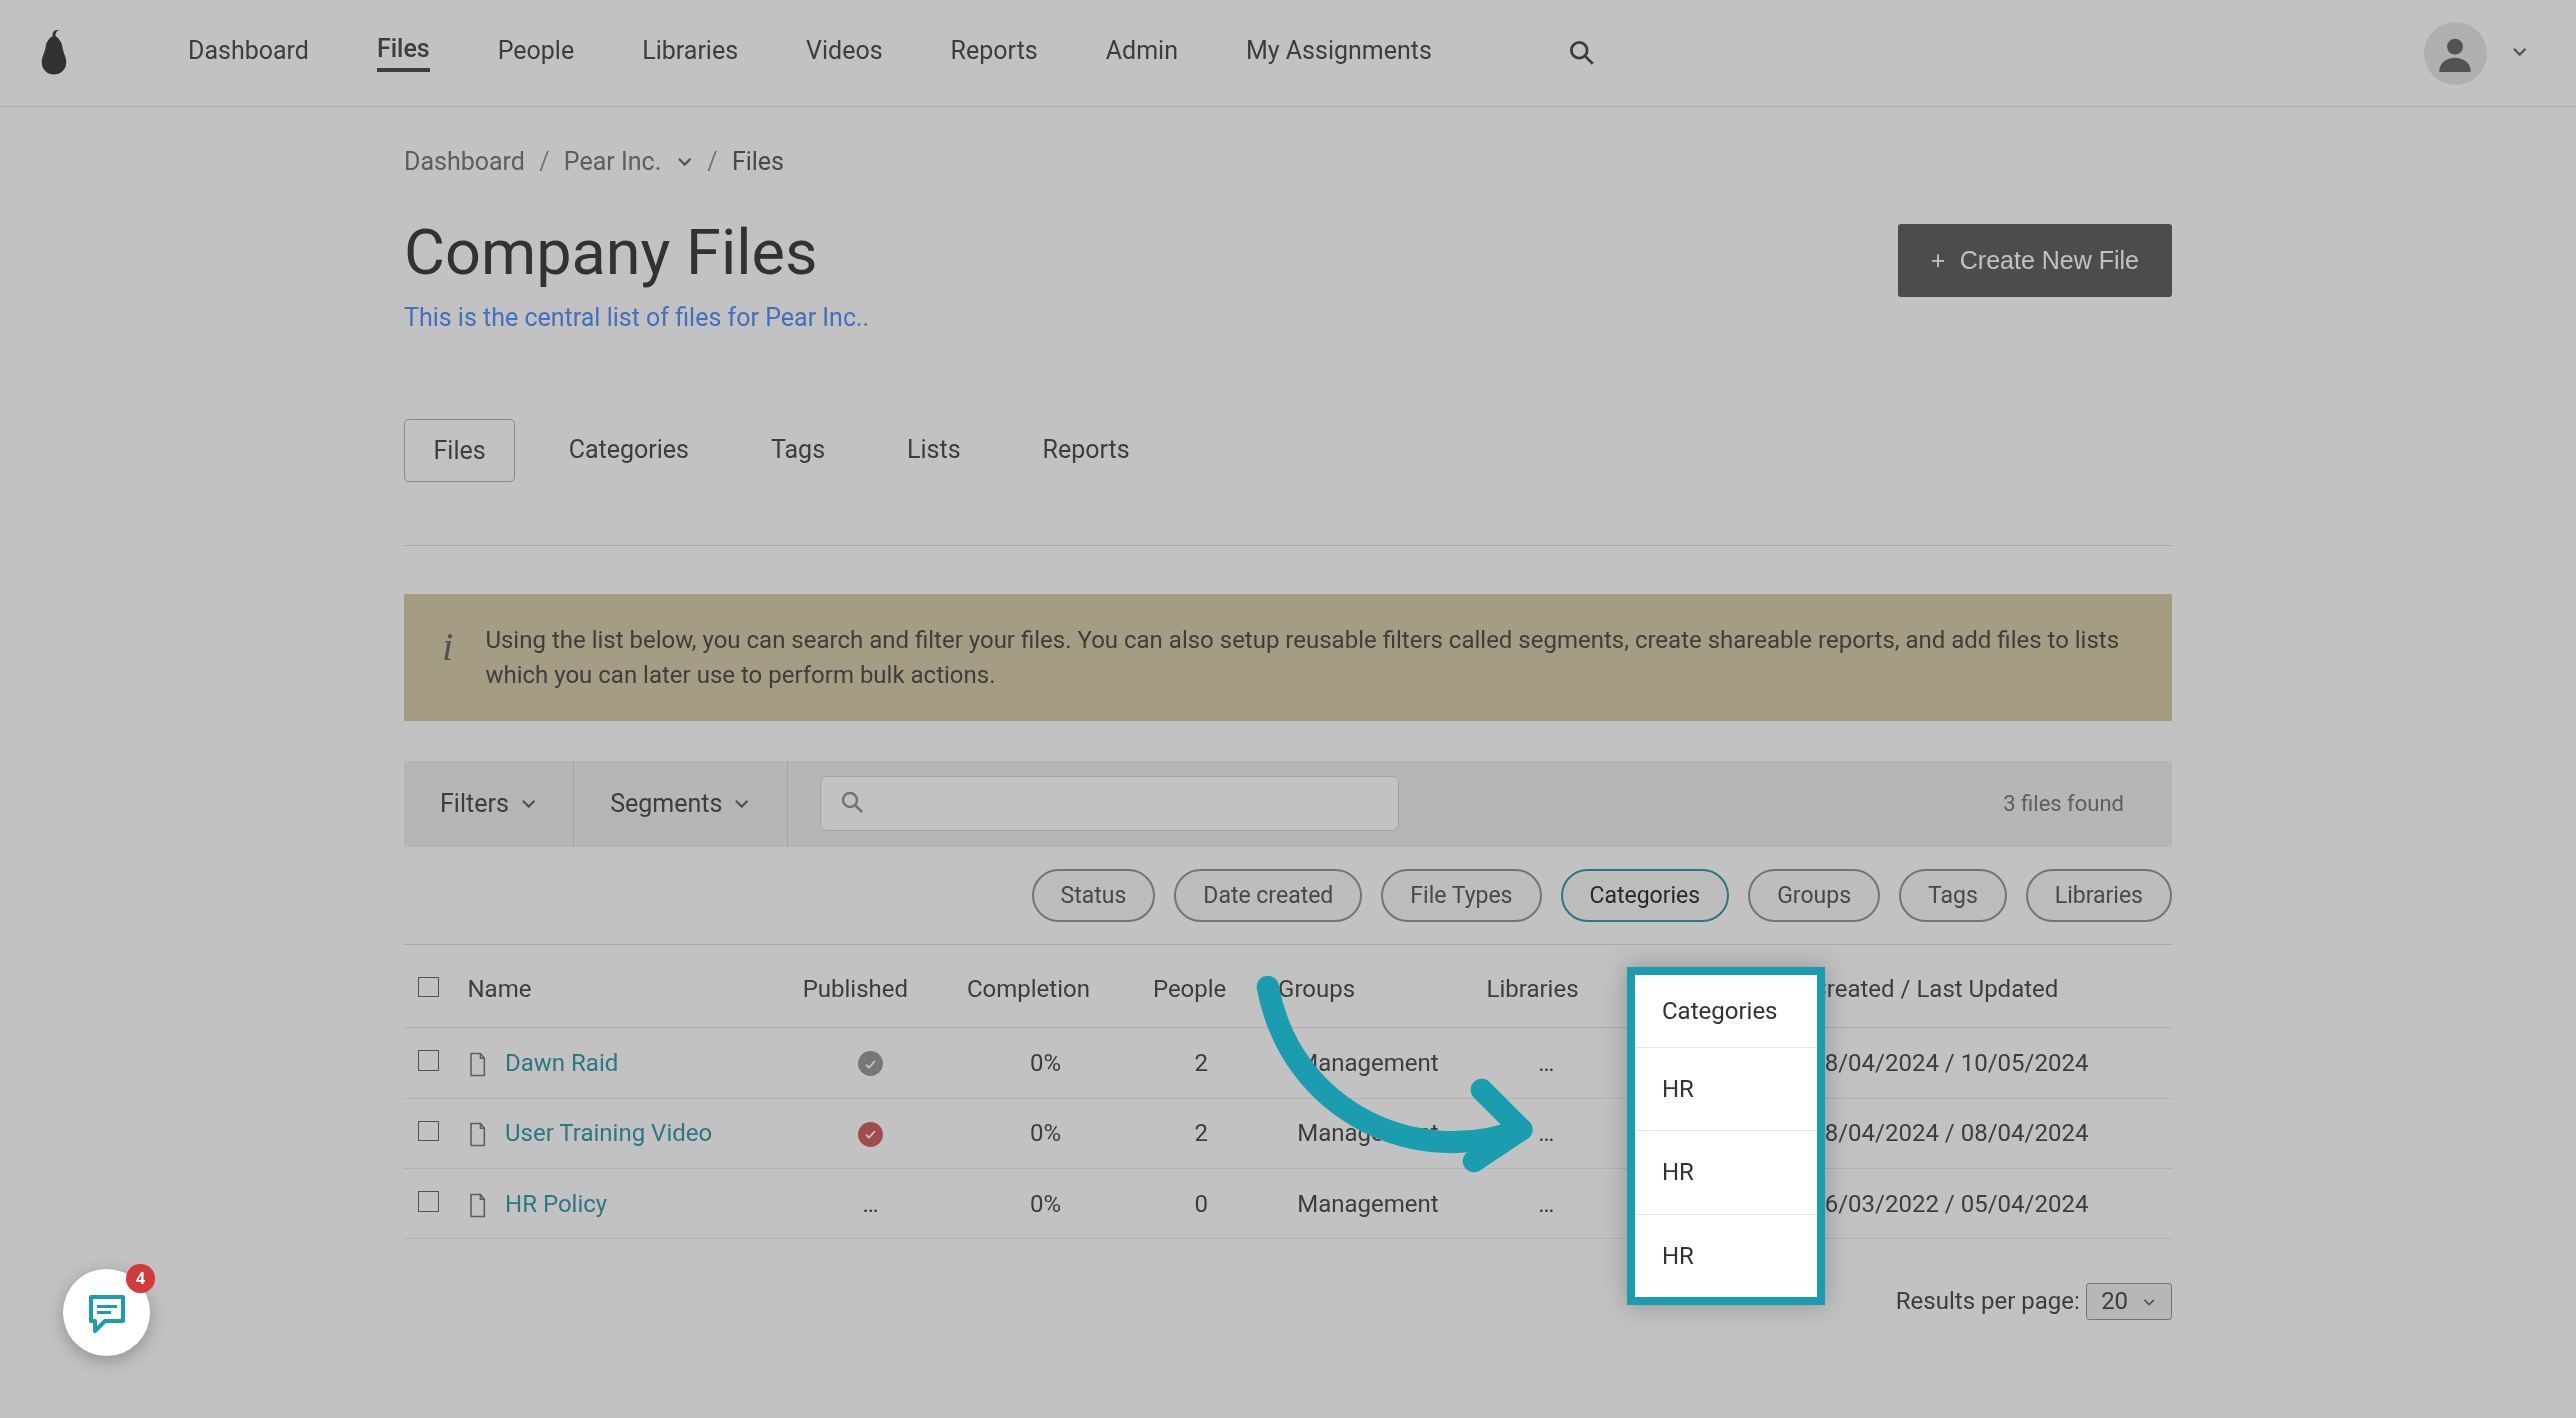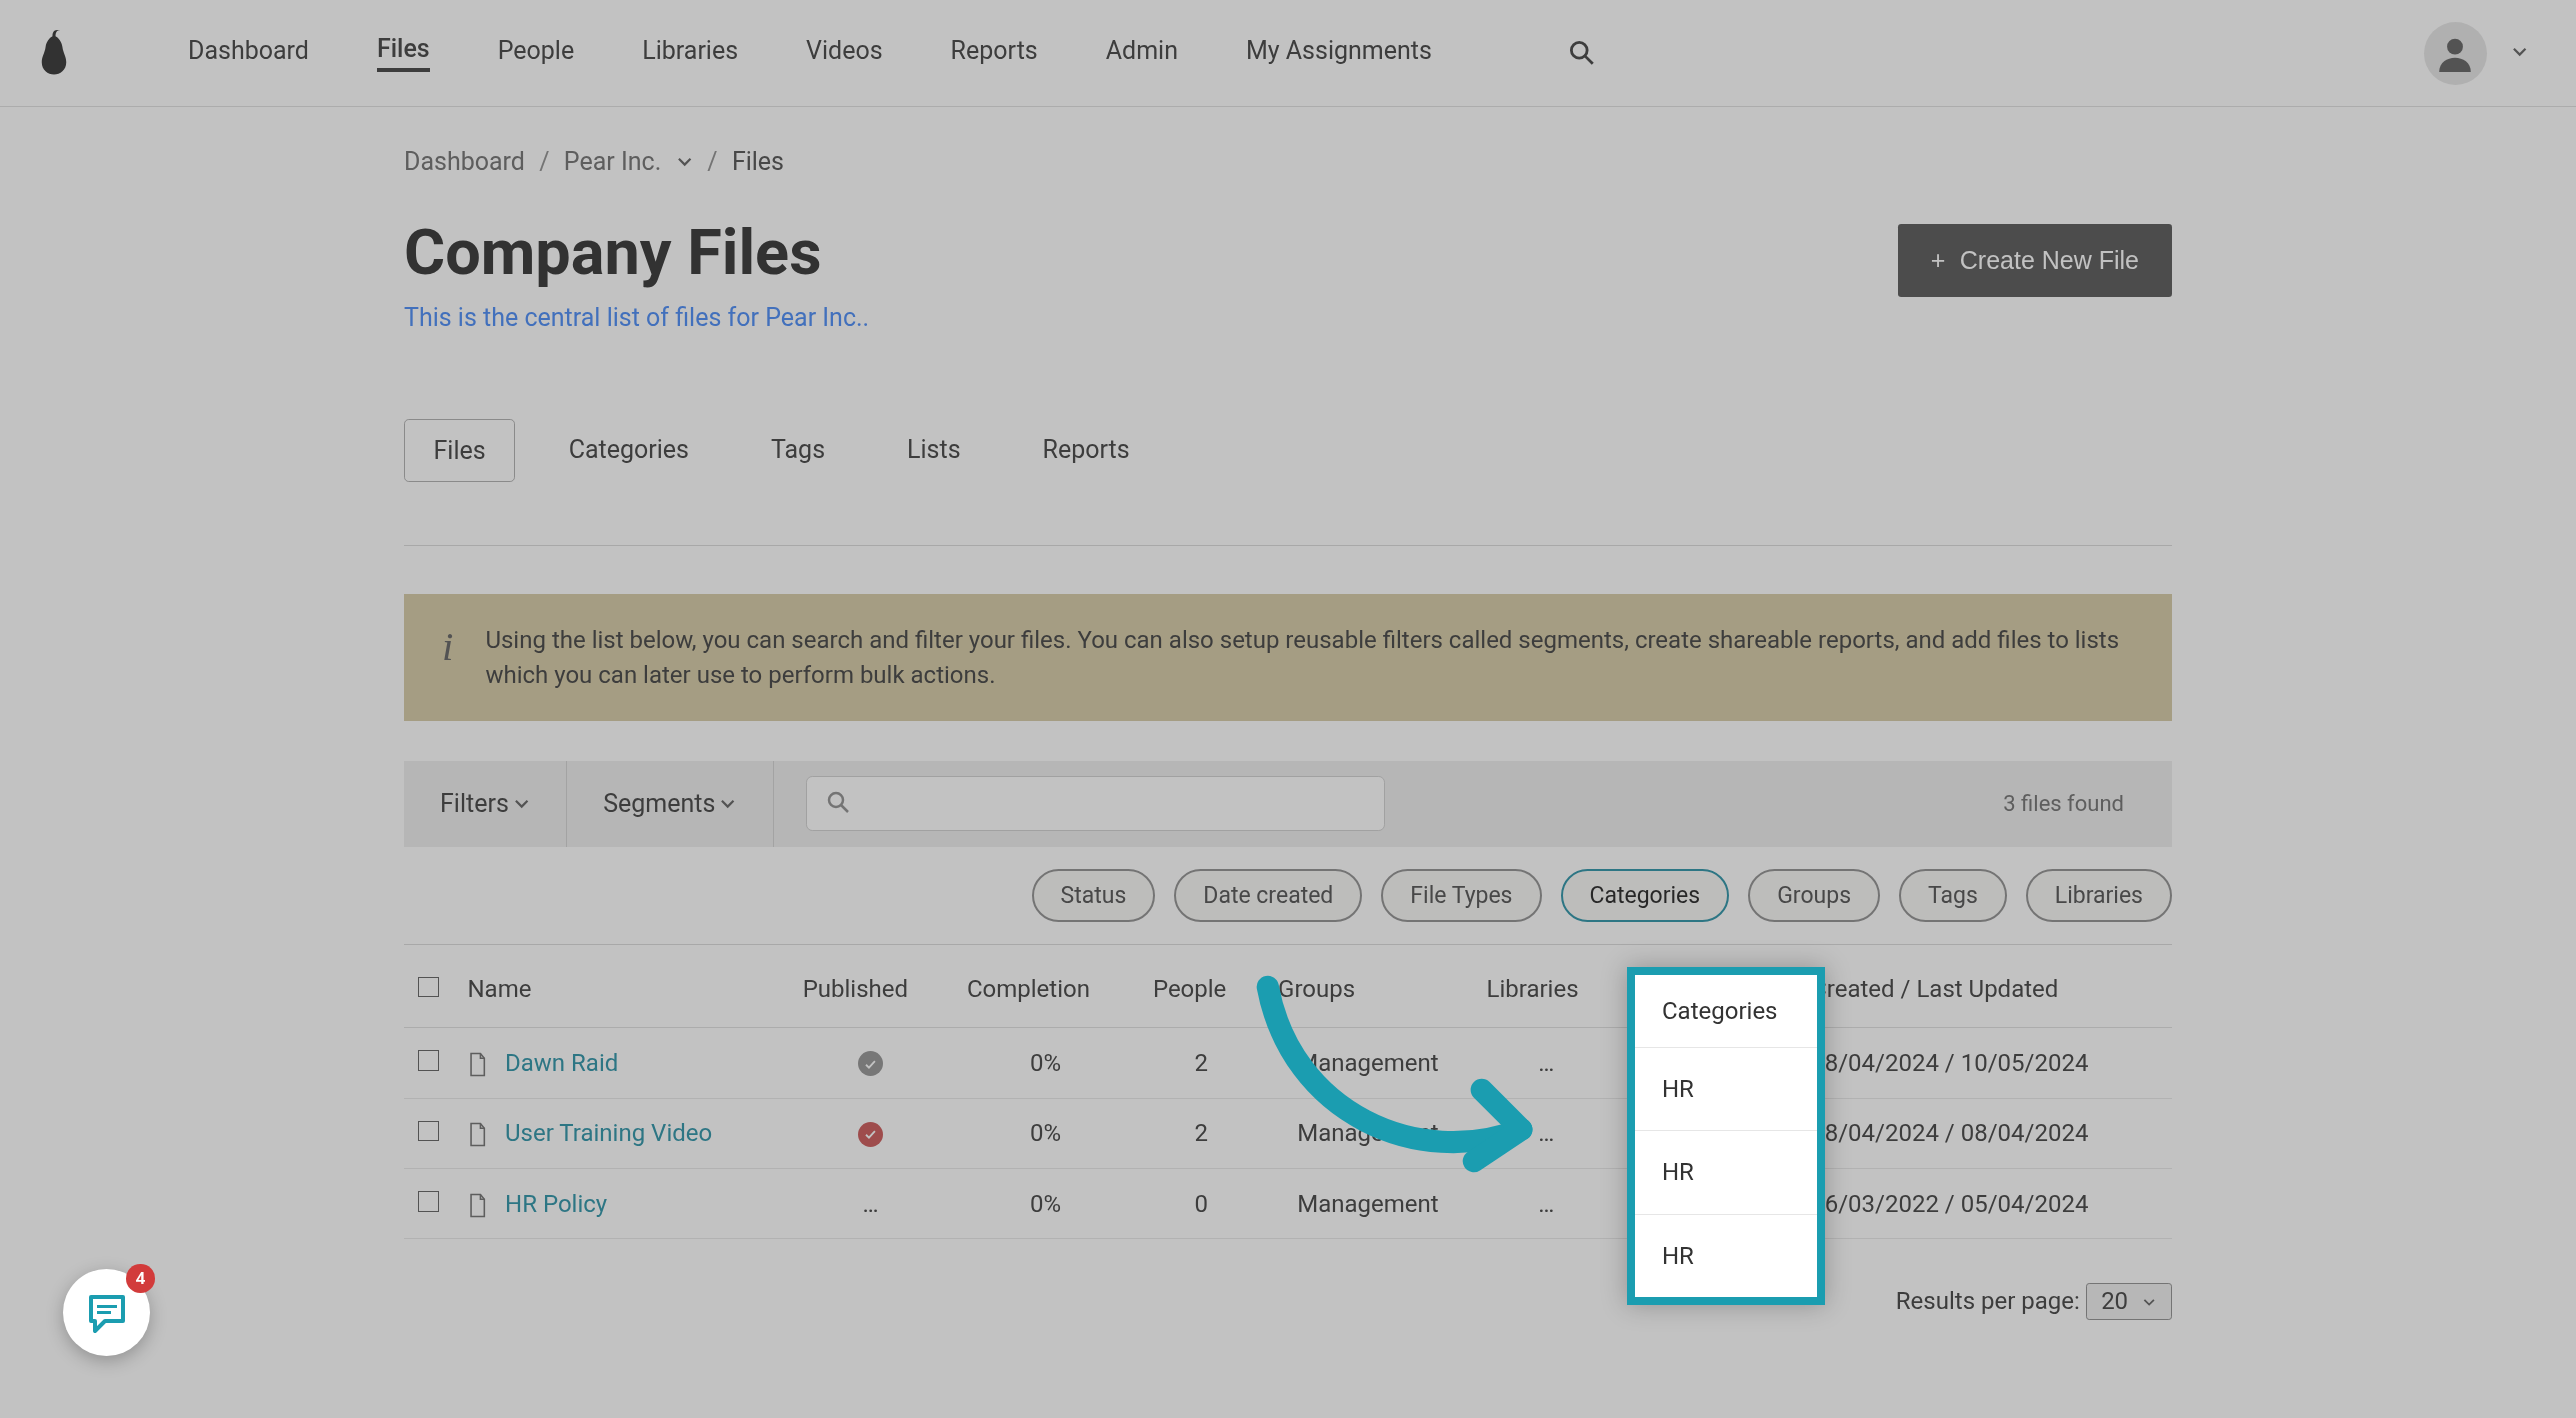--- a/index.html
+++ b/index.html
@@ -43,21 +43,21 @@
   .content { max-width:1768px; margin-left:404px; }
 
   
   .breadcrumb { font-size:25px; color:#666; display:flex; gap:14.3px; align-items:center; }
   .breadcrumb .bc-sep { color:#888; }
   .breadcrumb .bc-last { color:#444; }
   .bc-chevron svg{ width:17.4px; height:17.4px; }
 
   
   .title-row { display:flex; align-items:flex-start; justify-content:space-between; margin-top:40px; }
-  .page-title { font-size:63px; font-weight:700; margin:0; color:#222; }
+  .page-title { font-size:63px; font-weight:400; margin:0; color:#222; }
   .page-sub { font-size:25px; color:#3b82f6; margin-top:14.3px; }
   .create-btn {
     background:#4a4a4a; color:#fff; border:none;
     font-size:25px; padding:22px 33px; border-radius:3.2px;
     display:flex; align-items:center; gap:14.3px; cursor:pointer;
     margin-top:8px;
   }
 
   
   .sub-tabs { display:flex; gap:25px; margin-top:87px; }
@@ -75,21 +75,21 @@
     font-size:24px; color:#333; line-height:1.45;
   }
   .callout .info-i { font-family: Georgia, serif; font-size:41px; font-style:italic; color:#555; line-height:1; margin-top:3.2px; }
 
   
   .toolbar {
     display:flex; align-items:center; background:#ededed;
     margin-top:40px; height:86px;
   }
   .tool-section {
-    display:flex; align-items:center; gap:4px;
+    display:flex; align-items:center; gap:11px;
     padding:0 36px; height:100%; font-size:25px; color:#333;
     border-right:0.8px solid #d0d0d0; cursor:pointer;
   }
   .tool-search { flex:0 0 auto; padding:0 32px; }
   .tool-search-field {
     display:flex; align-items:center; gap:14.3px;
     background:#fff; border:0.8px solid #ccc; border-radius:6.3px;
     width:579px; height:55px; padding:0 19px;
     color:#888;
   }

